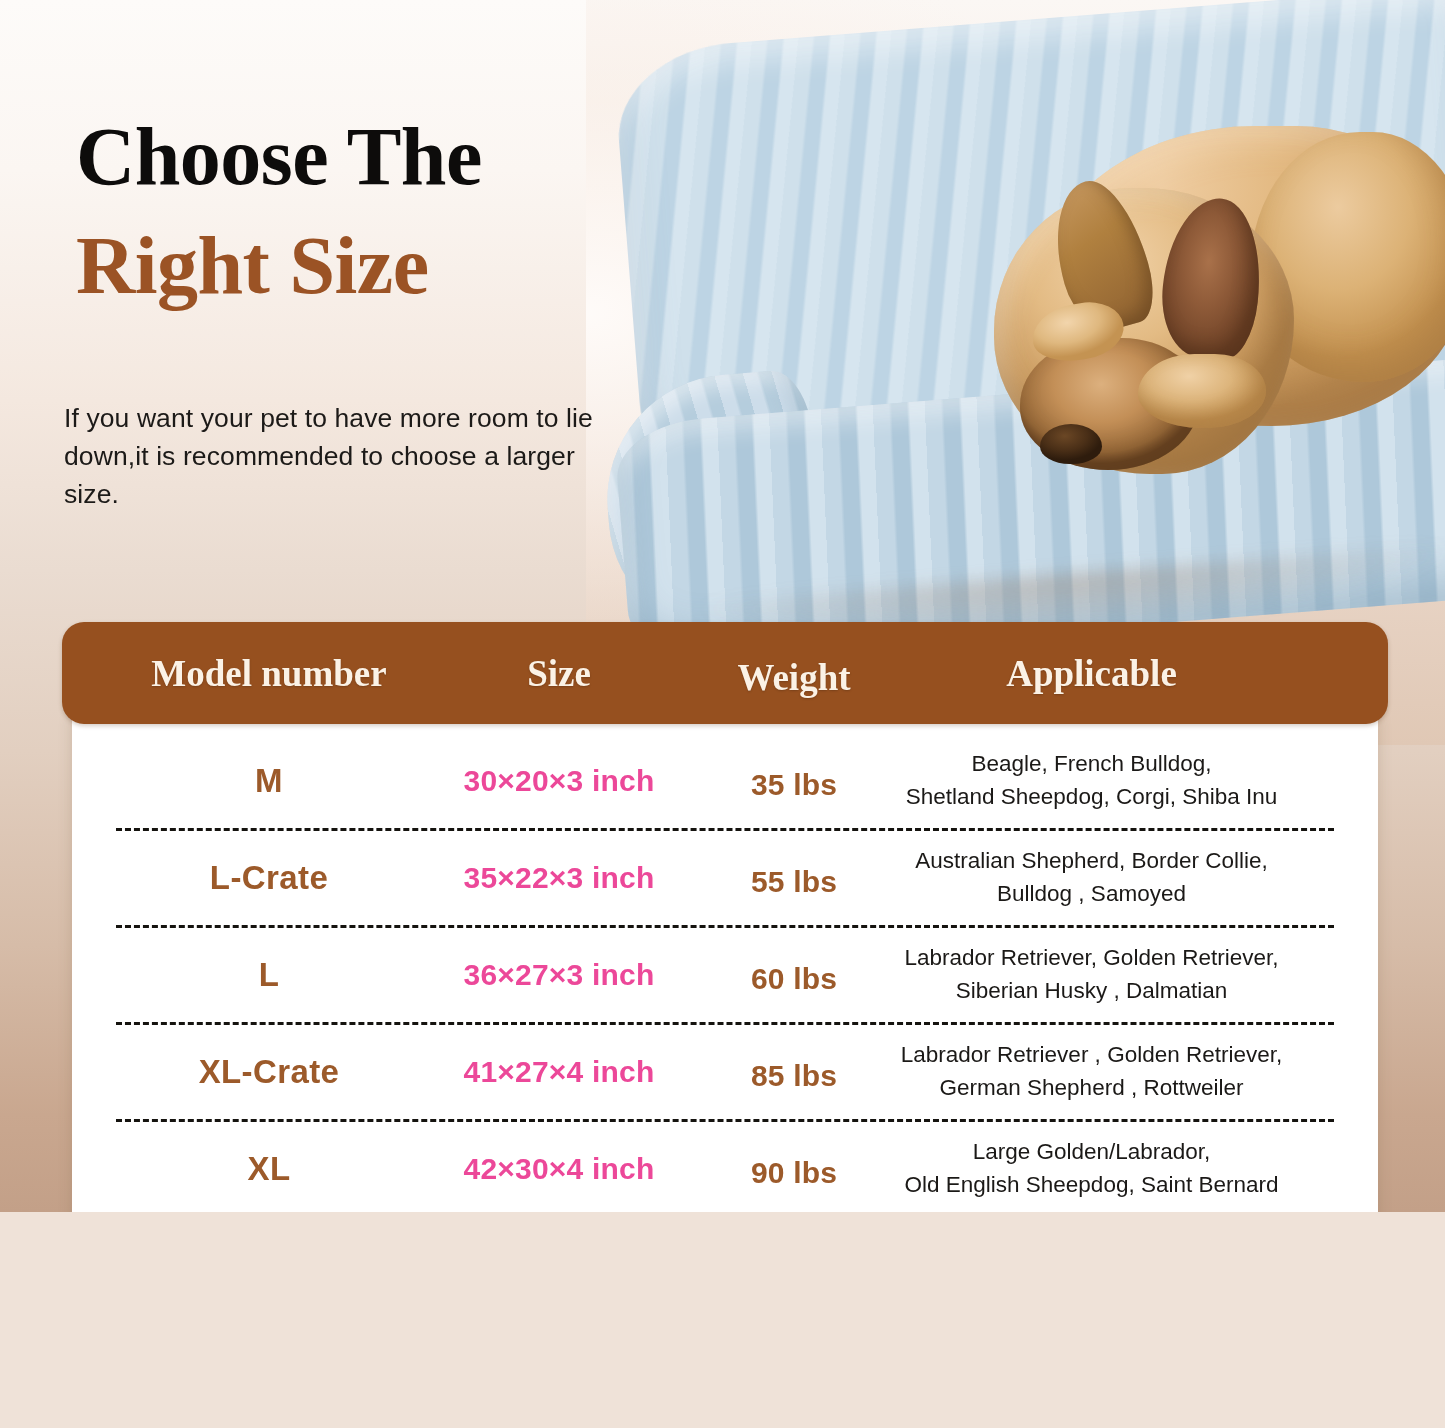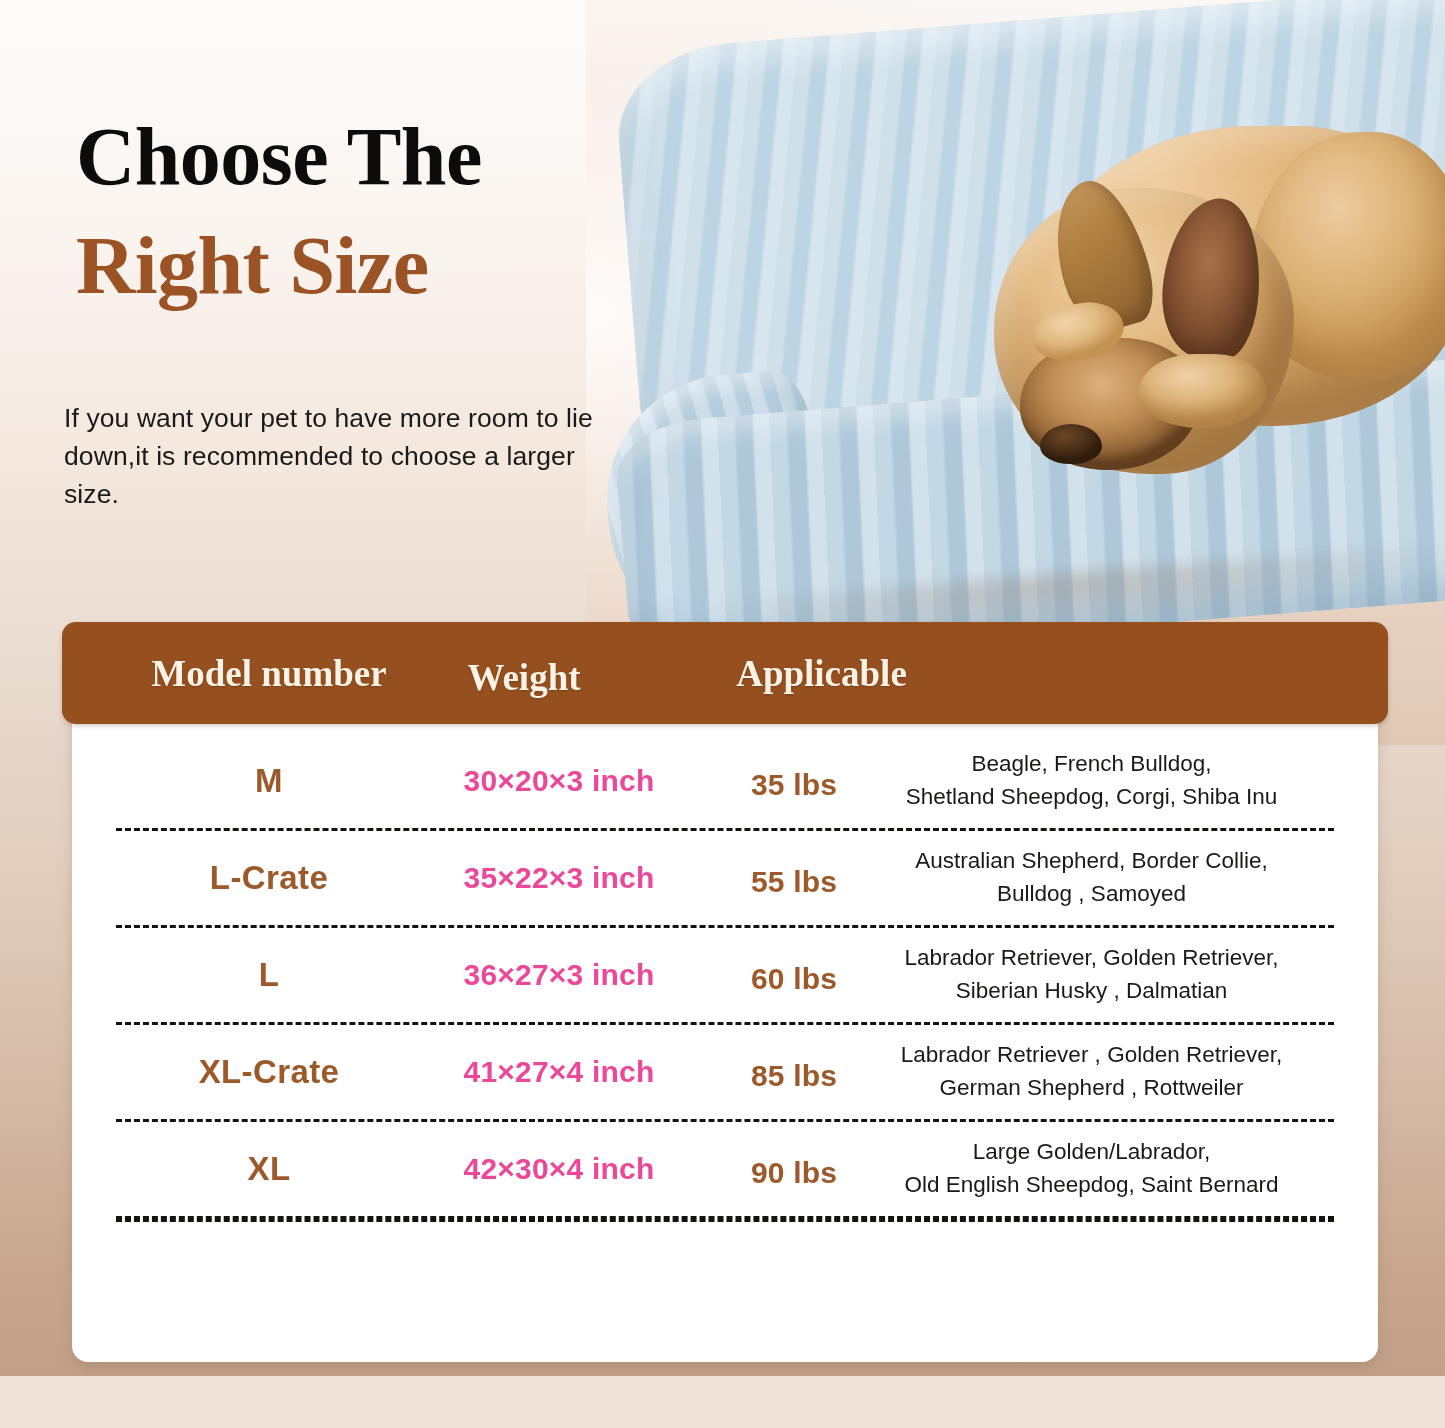--- a/index.html
+++ b/index.html
@@ -6,21 +6,21 @@
   body{
     width:1445px;height:1428px;
     font-family:"Liberation Sans",sans-serif;
     overflow:hidden;
     background:#efe2d8;
   }
 
   
   .canvas{
     position:relative;
-    width:1445px;height:1376px;
+    width:1445px;height:1212px;
     overflow:hidden;
     background:
       linear-gradient(to bottom,
         #fdfbf9 0%,
         #fbf6f2 14%,
         #f4e8df 33%,
         #eadcd1 47%,
         #e2cfc0 62%,
         #d6bca8 78%,
         #c9a78f 92%,
@@ -199,21 +199,21 @@
 
   
   .table-card{
     position:absolute;left:62px;top:622px;
     width:1326px;
   }
   .table-head{
     position:relative;
     width:1326px;height:102px;
     background:#96501f;
-    border-radius:14px;
+    border-radius:22px;
     display:flex;align-items:center;
     box-shadow:0 2px 4px rgba(90,55,28,.25);
   }
   .table-body{
     position:absolute;left:10px;top:88px;
     width:1306px;height:652px;
     background:#ffffff;
     border-radius:0 0 16px 16px;
     box-shadow:0 6px 14px rgba(120,90,66,.22);
   }
@@ -354,19 +354,20 @@
         <div class="divider"></div>
 
         <div class="divider"></div>
 
       </div>
     </div>
 
     <div class="table-head">
       <div class="pad"></div>
       <div class="hcell c-model">Model number</div>
+      <div class="hcell c-size">Size</div>
       <div class="hcell c-weight">Weight</div>
       <div class="hcell c-appl">Applicable</div>
     </div>
 
   </div>
 
 </div>
 
 </body></html>

